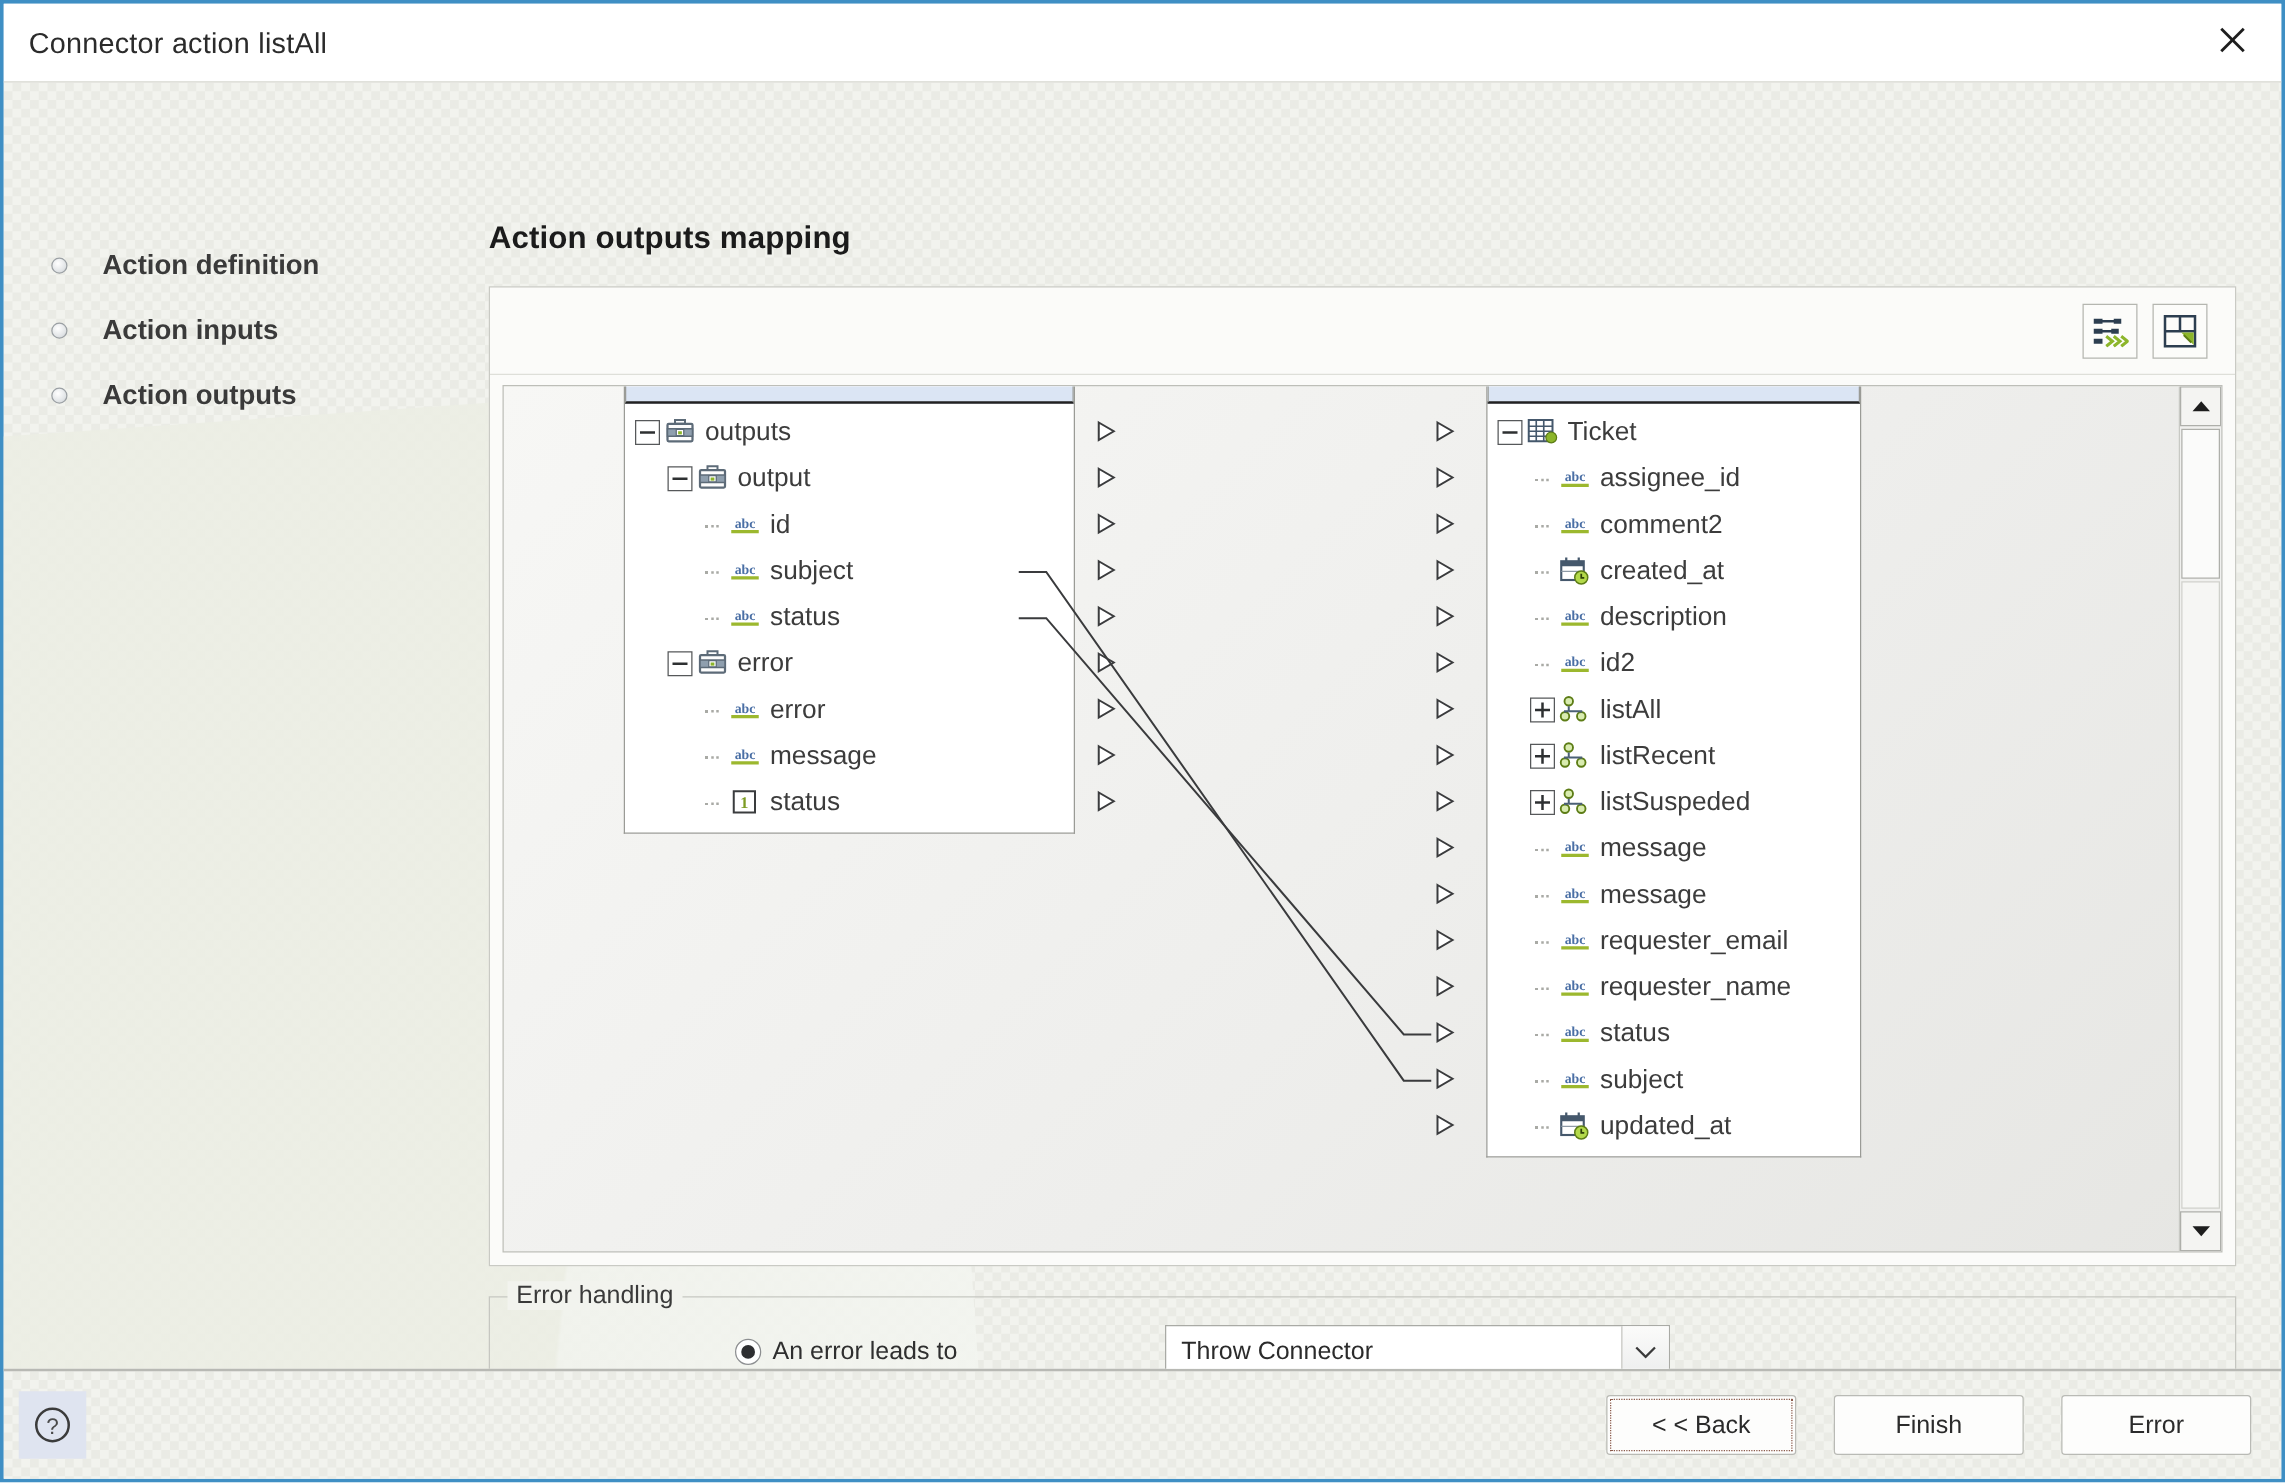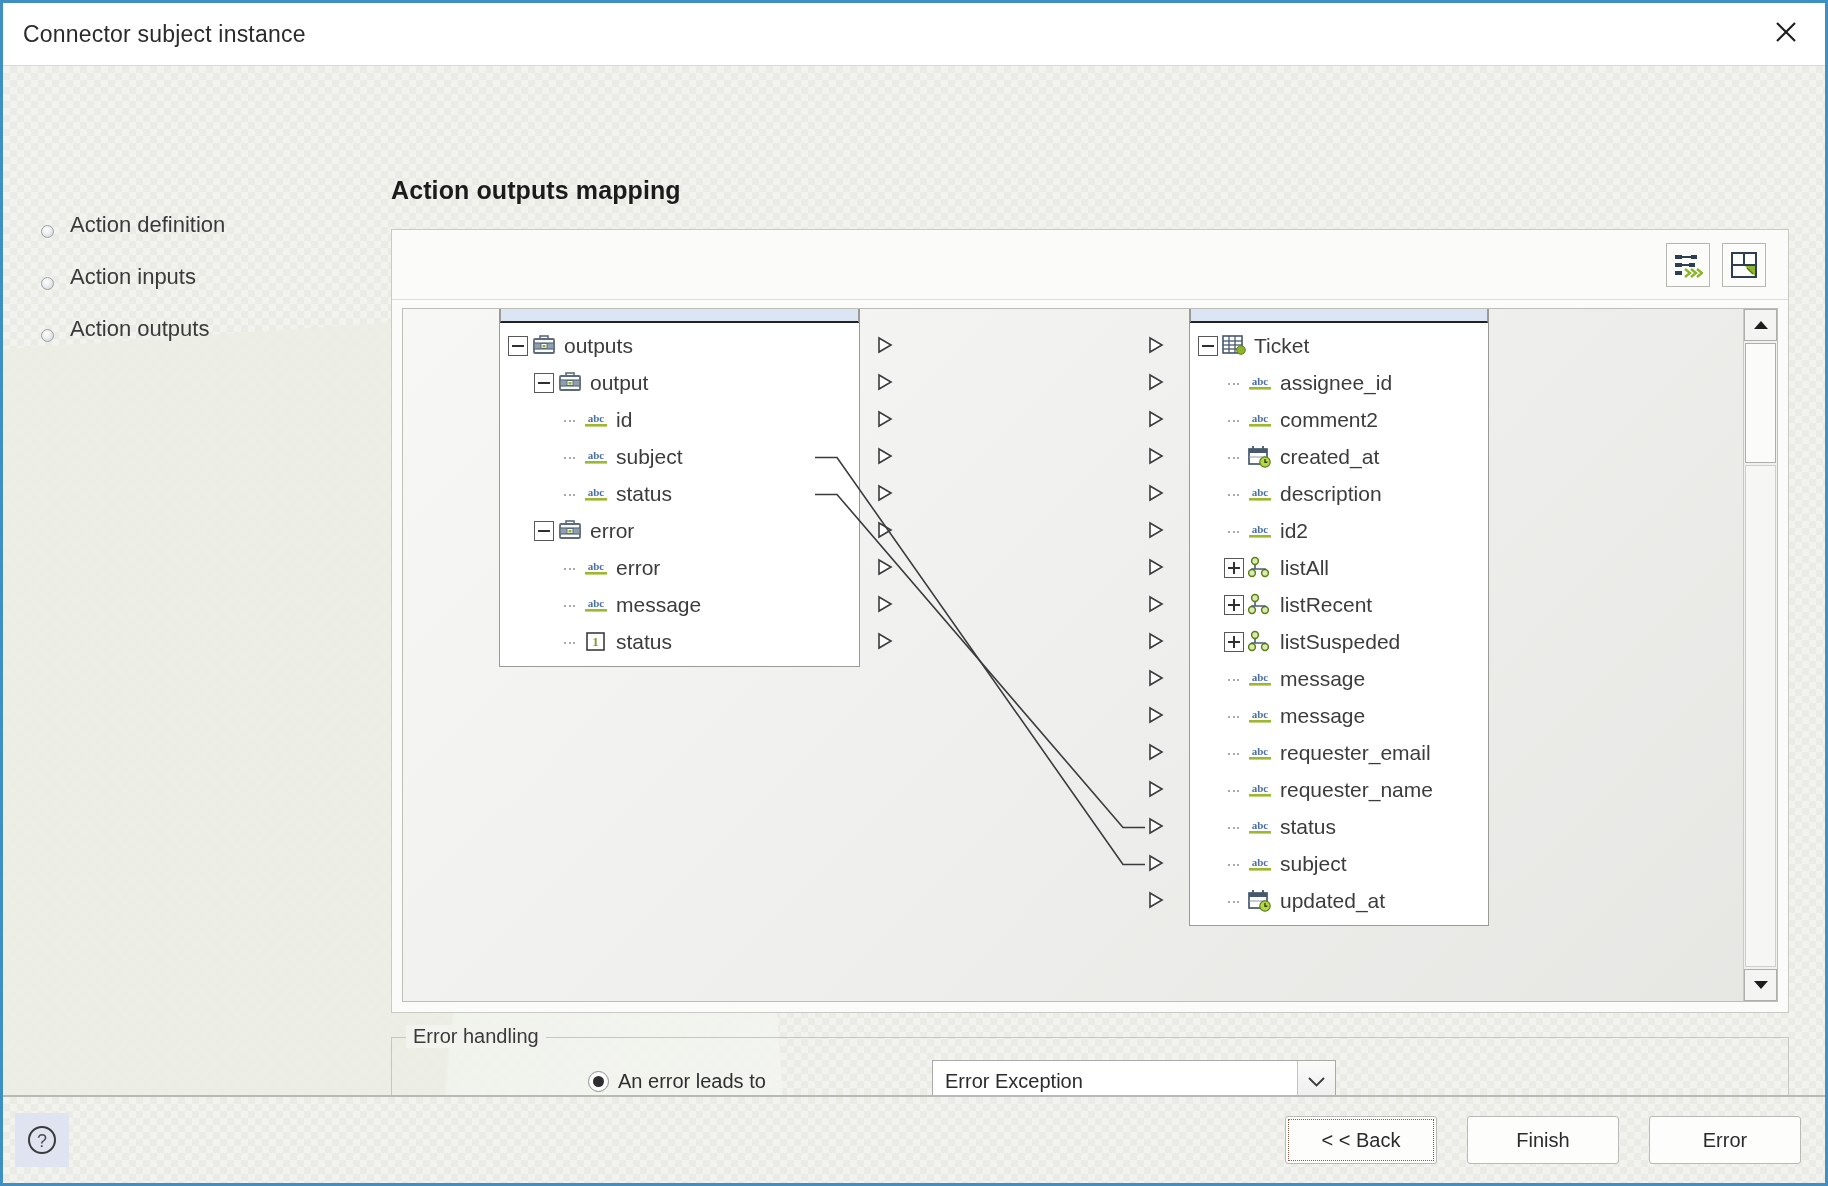--- a/index.html
+++ b/index.html
@@ -53,22 +53,22 @@
     transform: rotate(-4deg);
     pointer-events: none;
     opacity: .9;
   }
   
   .sidebar {
     position: absolute; left: 38px; top: 120px; width: 300px;
     z-index: 3;
   }
   .side-item {
-    display: flex; align-items: flex-end; gap: 16px;
-    height: 52px; cursor: pointer;
+    display: flex; align-items: center; gap: 28px;
+    height: 52px; cursor: pointer; font-weight: bold;
   }
   .side-bullet {
     width: 13px; height: 13px; border-radius: 50%;
     border: 1px solid #9ba0a4;
     background: radial-gradient(circle at 40% 35%, #ffffff 0%, #e3e6e8 60%, #c9ced2 100%);
     flex: none;
   }
   .side-label { font-size: 22px; color: #3a3a3a; }
   
   .main {
@@ -238,21 +238,21 @@
     cursor: pointer;
   }
   .btn.focused { outline: 1px dotted #8a5a4a; outline-offset: -4px; }
 </style>
 </head>
 <body>
 
 <div class="window">
 
   <div class="titlebar">
-    <div class="title">Connector subject instance</div>
+    <div class="title">Connector action listAll</div>
     <div class="close-btn">
       <svg width="26" height="26" viewBox="0 0 26 26">
         <line x1="4" y1="4" x2="22" y2="22" stroke="#1d1d1d" stroke-width="2.2"></line>
         <line x1="22" y1="4" x2="4" y2="22" stroke="#1d1d1d" stroke-width="2.2"></line>
       </svg>
     </div>
   </div>
 
   <div class="body-area">
     <div class="watermark"></div>
@@ -725,21 +725,21 @@
 
       <div class="group">
         <div class="group-legend">Error handling</div>
 
         <div class="radio-row" id="rowA">
           <span class="radio on"></span>
           <span class="radio-label">An error leads to</span>
         </div>
 
         <div class="combo">
-          <span class="combo-value">Error Exception</span>
+          <span class="combo-value">Throw Connector</span>
           <span class="combo-arrow">
             <svg width="17" height="11" viewBox="0 0 17 11">
               <path d="M1 2 L8.5 9.5 L16 2" fill="none" stroke="#3a3a3a" stroke-width="1.8"></path>
             </svg>
           </span>
         </div>
       </div>
 
     </div>
   </div>

